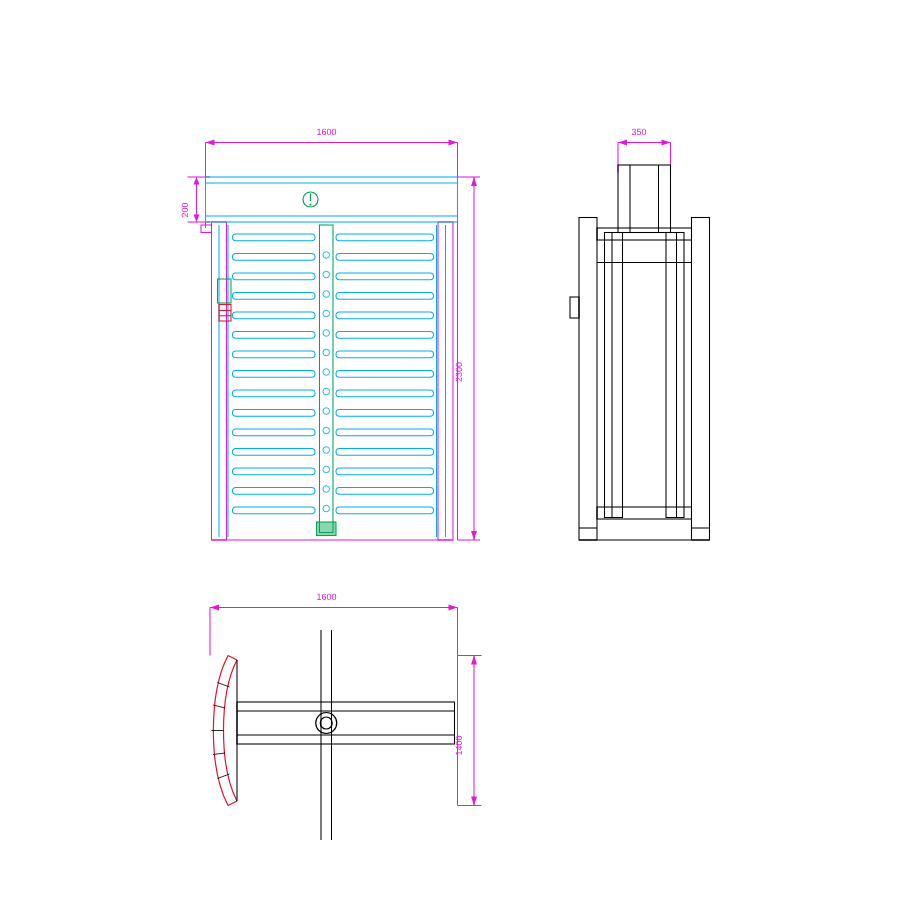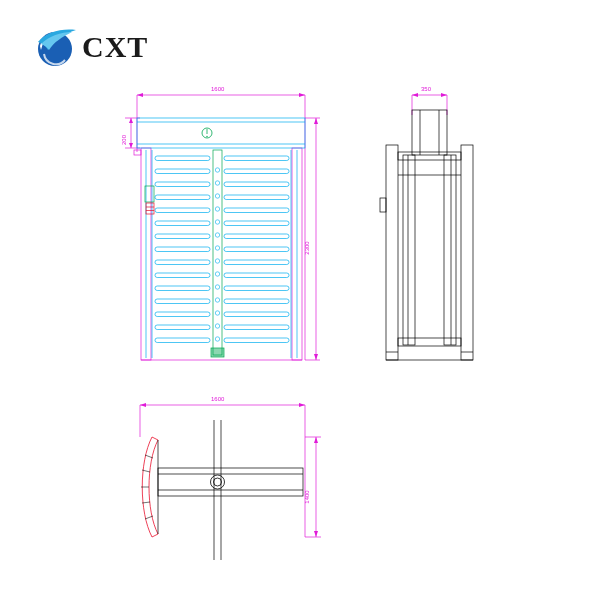--- a/index.html
+++ b/index.html
@@ -55,32 +55,20 @@
     position: absolute;
     left: 0;
     top: 0;
   }
 </style>
 </head>
 <body>
 
 <div id="page">
 
-  <div class="logo-wrap">
-    <div class="logo-mark">
-      <svg width="46" height="46" viewBox="0 0 46 46">
-        <circle cx="23" cy="25" r="17" fill="#1a5fb4"></circle>
-        <path d="M8 22 A17 17 0 0 1 34 11 L38 11 A20 20 0 0 0 9 26 Z" fill="#ffffff"></path>
-        <path d="M6 18 C14 8 30 4 44 6 C32 10 22 16 16 26 C14 22 10 19 6 18 Z" fill="#2aa8e0"></path>
-        <path d="M9 20 C17 12 29 8 40 8 C30 13 22 18 17 26 C15 23 12 21 9 20 Z" fill="#66c7ef"></path>
-        <path d="M12 30 A12 12 0 0 0 33 36" stroke="#ffffff" stroke-width="2" fill="none" opacity="0.75"></path>
-      </svg>
-    </div>
-    <div class="logo-text">CXT</div>
-  </div>
 
   <svg class="svg-layer" width="600" height="600" viewBox="0 0 600 600">
 
     <g stroke-linecap="butt" fill="none">
 
       <g>
 
         <g stroke="#e01bd8" stroke-width="0.7">
           <line x1="137" y1="95" x2="305" y2="95"></line>
           <line x1="137" y1="95" x2="137" y2="152"></line>

